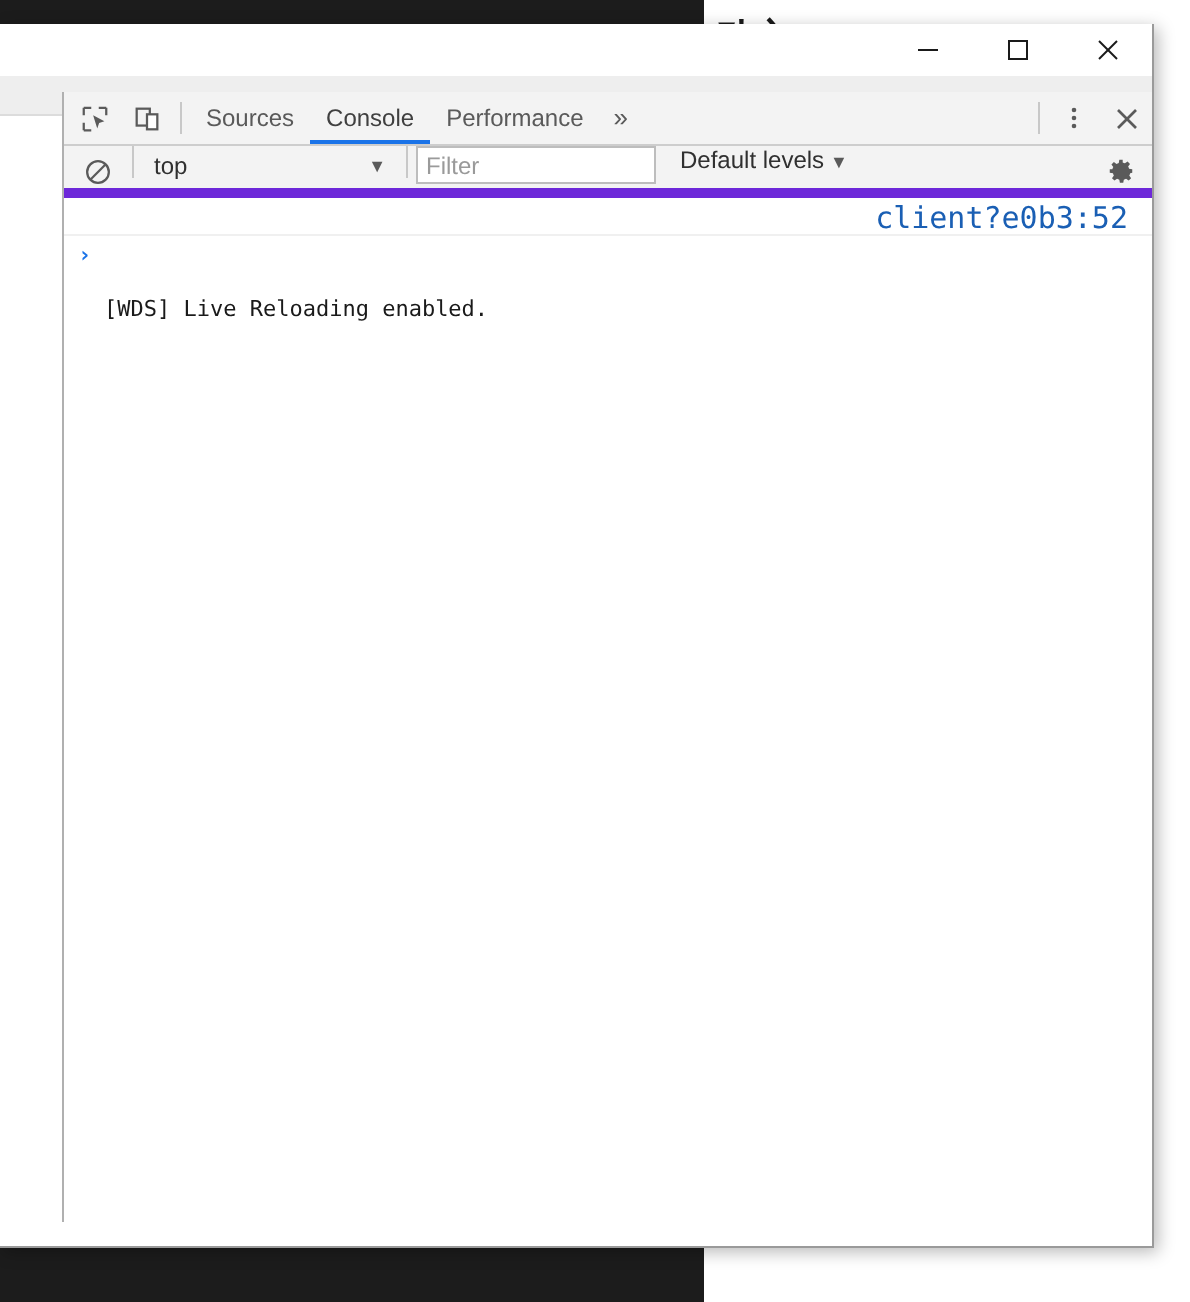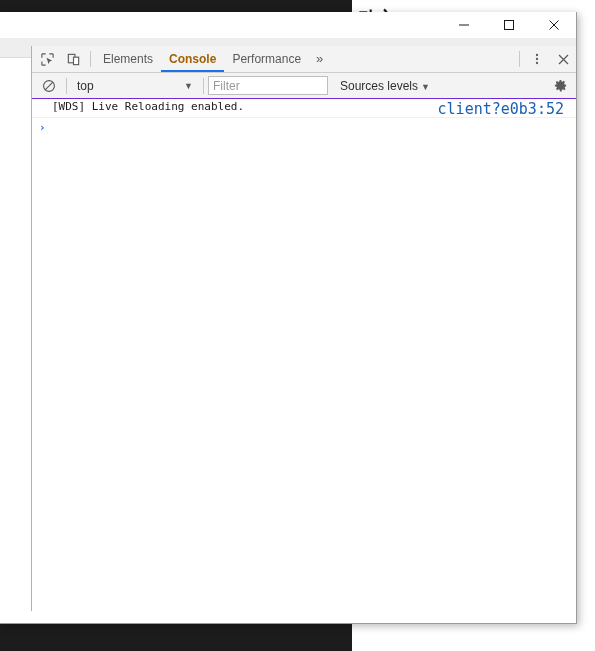--- a/index.html
+++ b/index.html
@@ -186,41 +186,40 @@
     padding: 0 8px;
     height: 26px;
     line-height: 26px;
     font-size: 12px;
     color: #5a5a5a;
     cursor: default;
     font-family: "Liberation Sans", sans-serif;
     white-space: nowrap;
   }
   .dt-tab.active {
-    color: #a16207;
+    color: #404040;
     border-bottom: 2px solid #1a73e8;
     height: 26px;
-    font-weight: bold;
   }
   .dt-tab-more {
     padding: 0 7px;
     font-size: 13px;
     color: #5a5a5a;
     cursor: default;
     line-height: 26px;
   }
   .dt-spacer { flex: 1; }
 
   .dt-filterbar {
     display: flex;
-    align-items: center;
+    align-items: flex-start;
     height: 26px;
     min-height: 26px;
     background: #f3f3f3;
-    border-bottom: 1px solid #6d28d9;
+    border-bottom: 5px solid #6d28d9;
     padding-left: 4px;
   }
   .ctx-select {
     display: flex;
     align-items: center;
     width: 128px;
     height: 20px;
     font-size: 12px;
     color: #303030;
     padding-left: 6px;
@@ -279,20 +278,21 @@
     height: 19px;
     border-bottom: 1px solid #f0f0f0;
     padding-left: 20px;
     padding-top: 1px;
   }
   .console-msg {
     font-family: "DejaVu Sans Mono", monospace;
     font-size: 11px;
     color: #1a1a1a;
     white-space: pre;
+    margin-top: 48px;
   }
   .console-source {
     position: absolute;
     right: 12px;
     top: 1px;
     font-family: "DejaVu Sans Mono", monospace;
     font-size: 15px;
     color: #1a5fb4;
     cursor: pointer;
   }
@@ -408,21 +408,21 @@
 
       <div class="dt-icon-btn">
         <svg class="svg-ico" width="15" height="15" viewBox="0 0 16 16" aria-hidden="true">
           <rect x="2.5" y="2.5" width="7" height="9" fill="none" stroke="#5a5a5a" stroke-width="1.2"></rect>
           <rect x="8" y="5.5" width="5.5" height="8" fill="#ffffff" stroke="#5a5a5a" stroke-width="1.2"></rect>
         </svg>
       </div>
 
       <div class="dt-sep"></div>
 
-      <div class="dt-tab">Elements</div>
+      <div class="dt-tab">Sources</div>
       <div class="dt-tab active">Console</div>
       <div class="dt-tab">Performance</div>
       <div class="dt-tab-more">»</div>
 
       <div class="dt-spacer"></div>
 
       <div class="dt-sep"></div>
 
       <div class="dt-icon-btn">
         <svg class="svg-ico" width="14" height="14" viewBox="0 0 14 14" aria-hidden="true">
@@ -454,21 +454,21 @@
       <div class="ctx-select">
         <span>top</span>
         <span class="ctx-caret">▼</span>
       </div>
 
       <div class="dt-sep"></div>
 
       <input class="filter-input" type="text" placeholder="Filter" style="">
 
       <div class="levels-select">
-        <span>Sources levels</span><span class="levels-caret">▼</span>
+        <span>Default levels</span><span class="levels-caret">▼</span>
       </div>
 
       <div class="dt-spacer"></div>
 
       <div class="gear-btn">
         <svg class="svg-ico" width="15" height="15" viewBox="0 0 16 16" aria-hidden="true">
           <path fill="#5a5a5a" d="M8 5.1a2.9 2.9 0 1 0 0 5.8 2.9 2.9 0 0 0 0-5.8zm0 4.4a1.5 1.5 0 1 1 0-3 1.5 1.5 0 0 1 0 3z"></path>
           <path fill="#5a5a5a" d="M14 8.9V7.1l-1.7-.3a4.6 4.6 0 0 0-.5-1.2l1-1.4-1.3-1.3-1.4 1a4.6 4.6 0 0 0-1.2-.5L8.9 2H7.1l-.3 1.7a4.6 4.6 0 0 0-1.2.5l-1.4-1-1.3 1.3 1 1.4a4.6 4.6 0 0 0-.5 1.2L2 7.1v1.8l1.7.3c.1.4.3.8.5 1.2l-1 1.4 1.3 1.3 1.4-1c.4.2.8.4 1.2.5l.3 1.7h1.8l.3-1.7c.4-.1.8-.3 1.2-.5l1.4 1 1.3-1.3-1-1.4c.2-.4.4-.8.5-1.2L14 8.9z"></path>
         </svg>
       </div>

